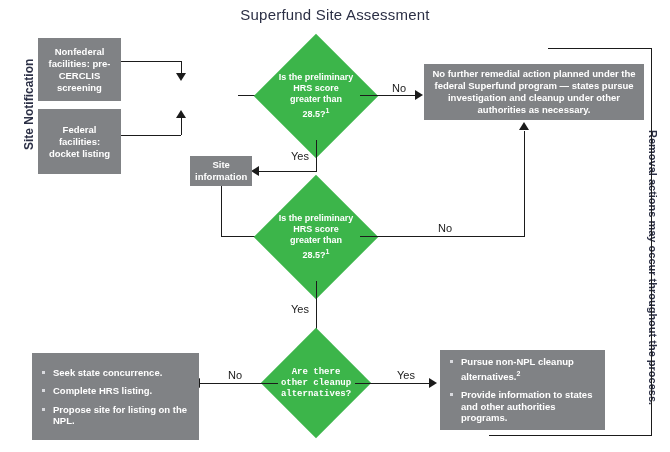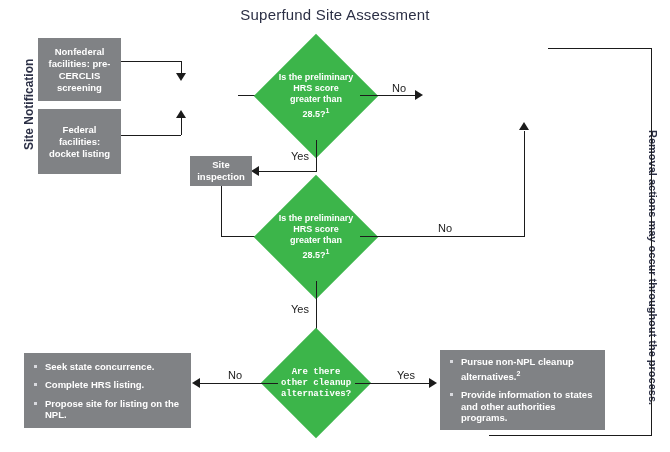--- a/index.html
+++ b/index.html
@@ -212,28 +212,31 @@
     <div class="shape"></div>
     <div class="dlabel">
       <span><span>Is the preliminary HRS score greater than 28.5?</span><sup>1</sup></span>
     </div>
   </div>
 
   <div class="elabel" style="left:392px; top:82px;">No</div>
   <div class="hline" style="left:360px; top:95px; width:57px;"></div>
   <div class="arrow right" style="left:415px; top:90px;"></div>
 
+  <div class="gbox" style="left:424px; top:64px; width:220px; height:56px;">
+    <span>No further remedial action planned under the federal Superfund program — states pursue investigation and cleanup under other authorities as necessary.</span>
+  </div>
 
   <div class="elabel" style="left:291px; top:150px;">Yes</div>
   <div class="vline" style="left:316px; top:140px; height:31px;"></div>
   <div class="hline" style="left:259px; top:171px; width:58px;"></div>
   <div class="arrow left" style="left:251px; top:166px;"></div>
 
   <div class="gbox" style="left:190px; top:156px; width:62px; height:30px;">
-    <span>Site inspection</span>
+    <span>Site information</span>
   </div>
 
   <div class="vline" style="left:221px; top:186px; height:50px;"></div>
   <div class="hline" style="left:221px; top:236px; width:44px;"></div>
   <div class="arrow right" style="left:263px; top:231px;"></div>
 
   <div class="diamond" style="left:272px; top:193px; width:88px; height:88px;">
     <div class="shape"></div>
     <div class="dlabel">
       <span><span>Is the preliminary HRS score greater than 28.5?</span><sup>1</sup></span>
@@ -253,21 +256,21 @@
     <div class="shape"></div>
     <div class="dlabel">
       <span>Are there other cleanup alternatives?</span>
     </div>
   </div>
 
   <div class="elabel" style="left:228px; top:369px;">No</div>
   <div class="hline" style="left:200px; top:383px; width:78px;"></div>
   <div class="arrow left" style="left:192px; top:378px;"></div>
 
-  <div class="gbox left-align" style="left:24px; top:353px; width:167px; height:75px;">
+  <div class="gbox left-align" style="left:32px; top:353px; width:167px; height:87px;">
     <ul class="bullets">
       <li>Seek state concurrence.</li>
       <li>Complete HRS listing.</li>
       <li>Propose site for listing on the NPL.</li>
     </ul>
   </div>
 
   <div class="elabel" style="left:397px; top:369px;">Yes</div>
   <div class="hline" style="left:355px; top:383px; width:76px;"></div>
   <div class="arrow right" style="left:429px; top:378px;"></div>

